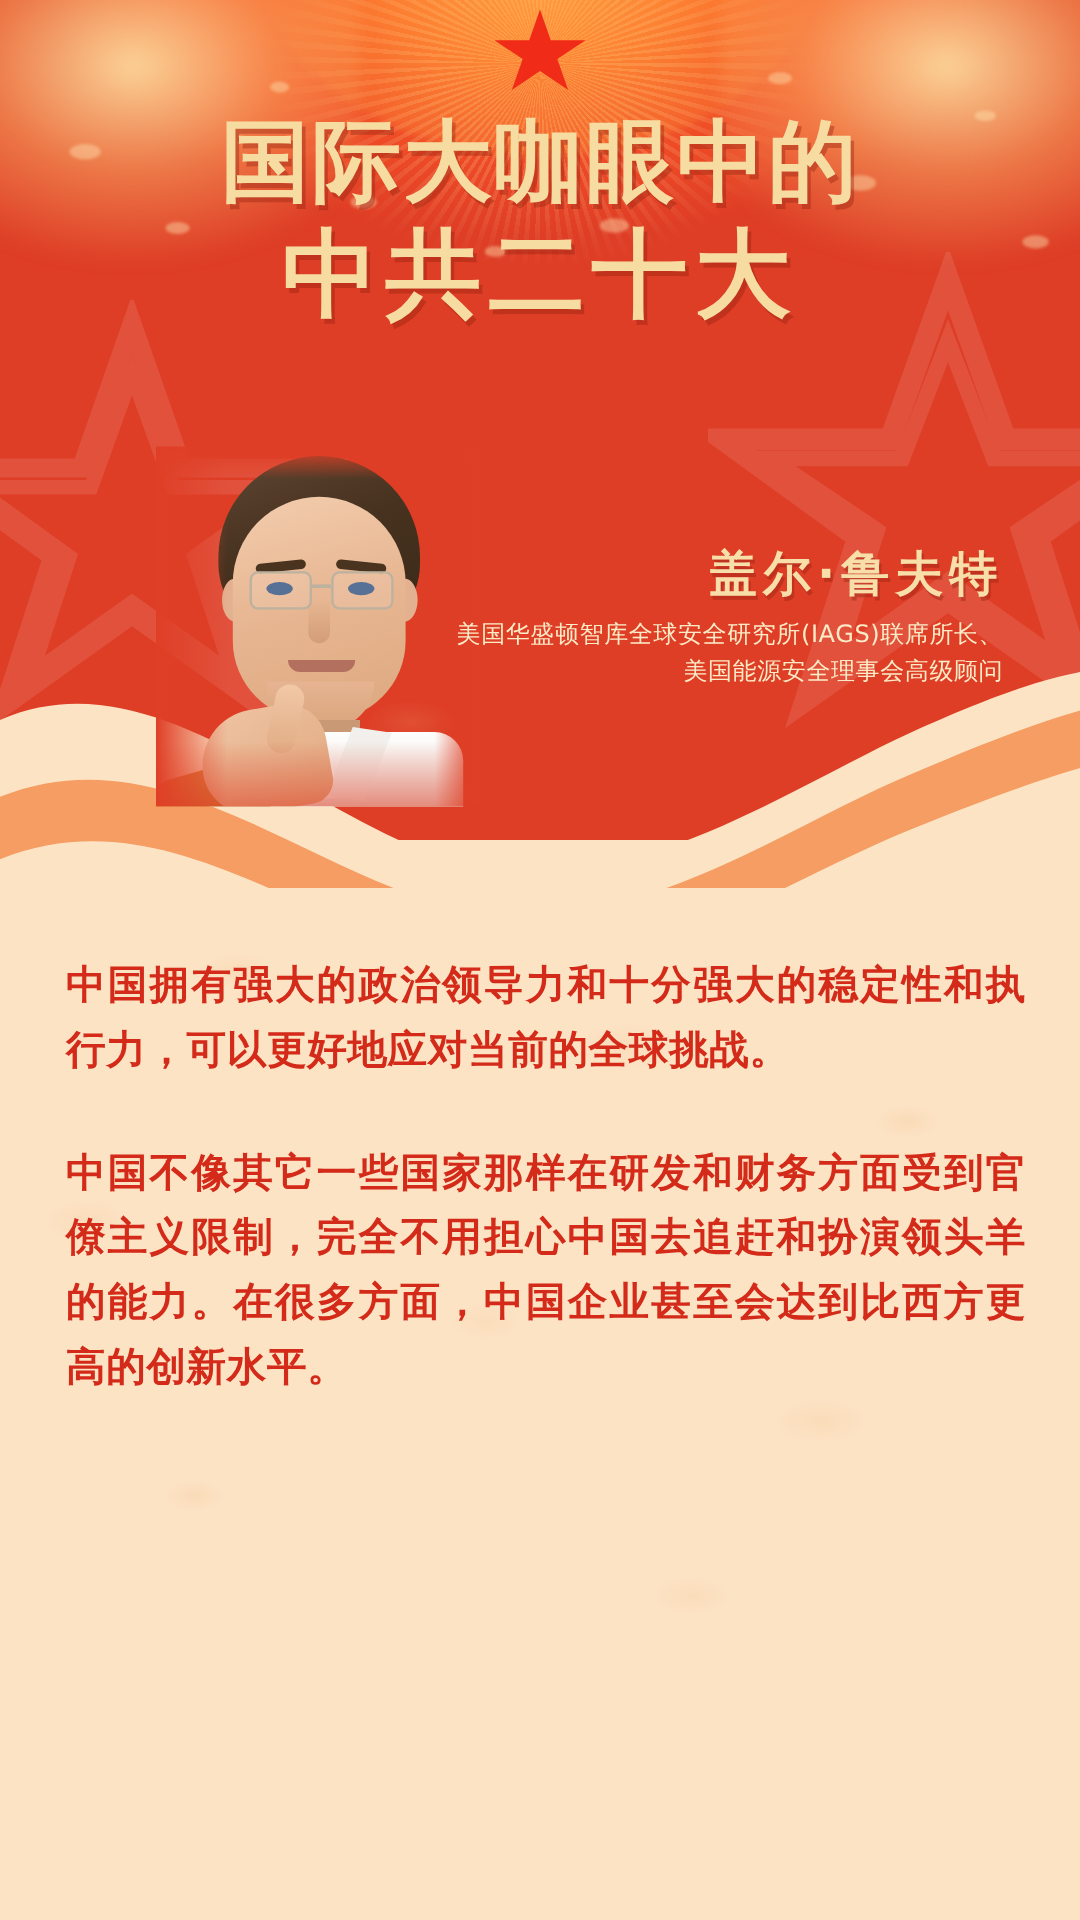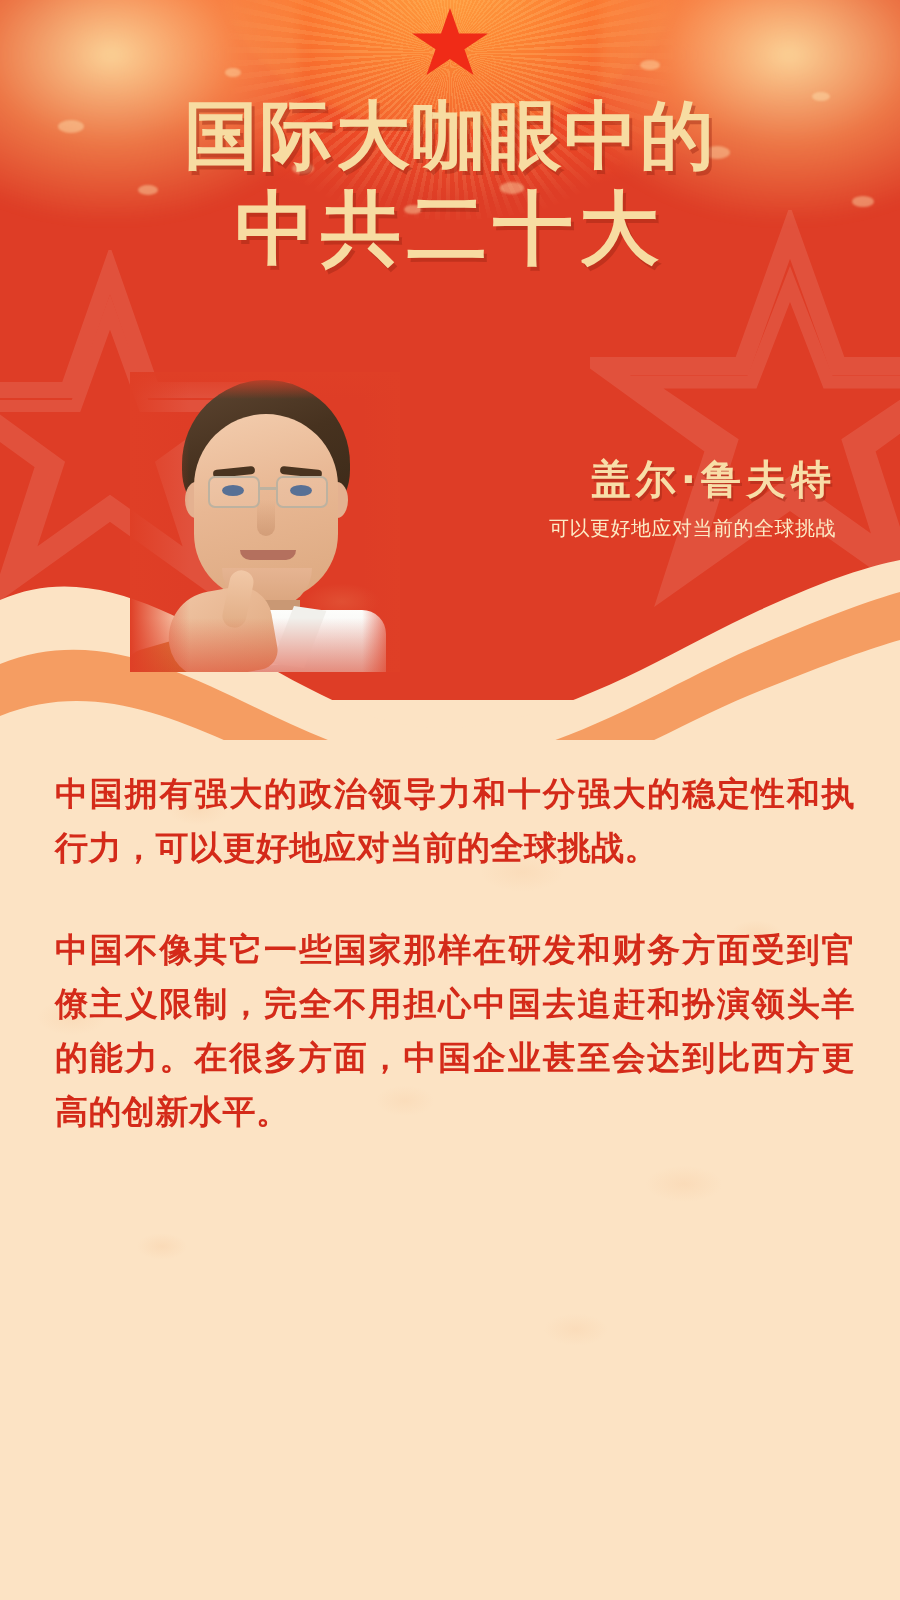--- a/index.html
+++ b/index.html
@@ -207,21 +207,21 @@
   .wave-top{
     position:absolute; left:0; top:540px; width:900px; height:200px; z-index:4;
   }
   .wave-bottom{
     position:absolute; left:0; top:1320px; width:900px; height:285px; z-index:4;
   }
   .wave-top svg, .wave-bottom svg{ display:block; }
 
   
   .quote{
-    position:absolute; left:55px; top:767px; width:800px; z-index:6;
+    position:absolute; left:55px; top:794px; width:800px; z-index:6;
   }
   .quote p{
     font-family:"DejaVu Serif","Liberation Serif",serif;
     font-weight:bold;
     font-size:33px;
     line-height:54px;
     color:#D42A19;
     letter-spacing:.5px;
     text-align:justify;
   }
@@ -316,21 +316,22 @@
       <div class="p-sleeve"></div>
       <div class="p-hand"></div>
       <div class="p-finger"></div>
     </div>
     <div class="portrait-fade"></div>
   </div>
 
   <div class="speaker">
     <div class="speaker-name">盖尔·鲁夫特</div>
     <div class="speaker-role">
-      <div>可以更好地应对当前的全球挑战</div>
+      <div>美国华盛顿智库全球安全研究所(IAGS)联席所长、</div>
+      <div>美国能源安全理事会高级顾问</div>
     </div>
   </div>
 
   <div class="wave-top">
     <svg width="900" height="200" viewBox="0 0 900 200" preserveAspectRatio="none">
 
       <path d="M0,60 C120,8 230,120 360,172 C500,228 650,120 760,70 C830,38 870,26 900,20 L900,200 L0,200 Z" fill="#FCE3C4"></path>
 
       <path d="M0,124 C130,72 240,176 368,214 C510,256 650,150 762,104 C832,74 872,60 900,52 L900,200 L0,200 Z" fill="#F59D62"></path>
 

